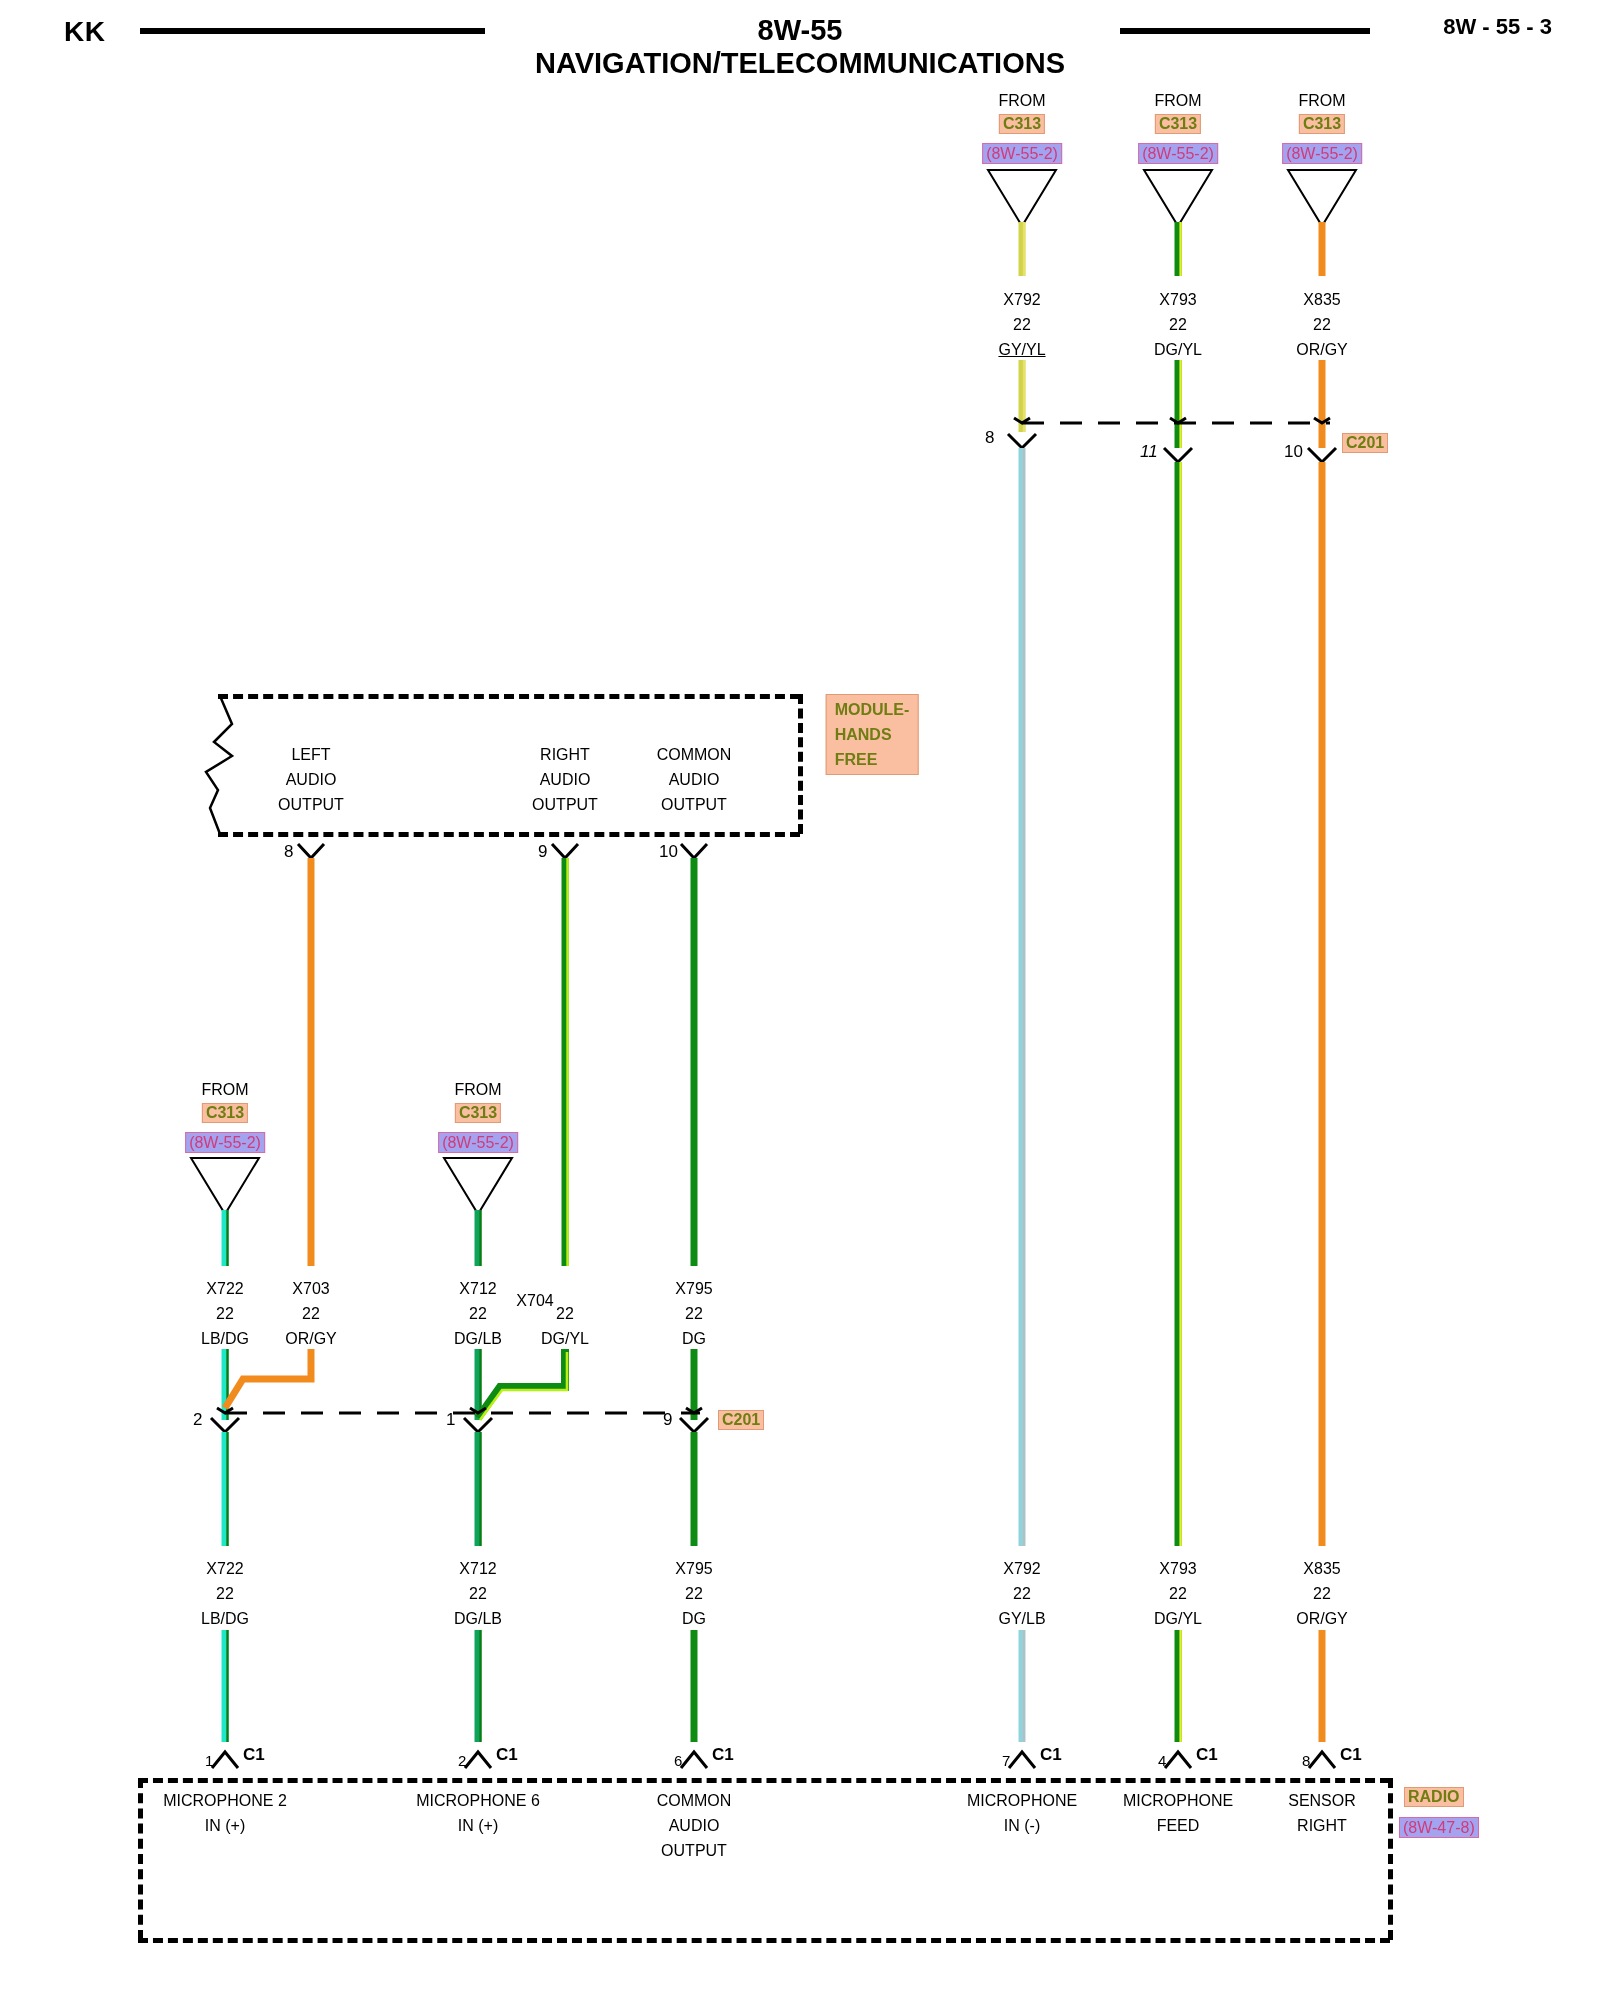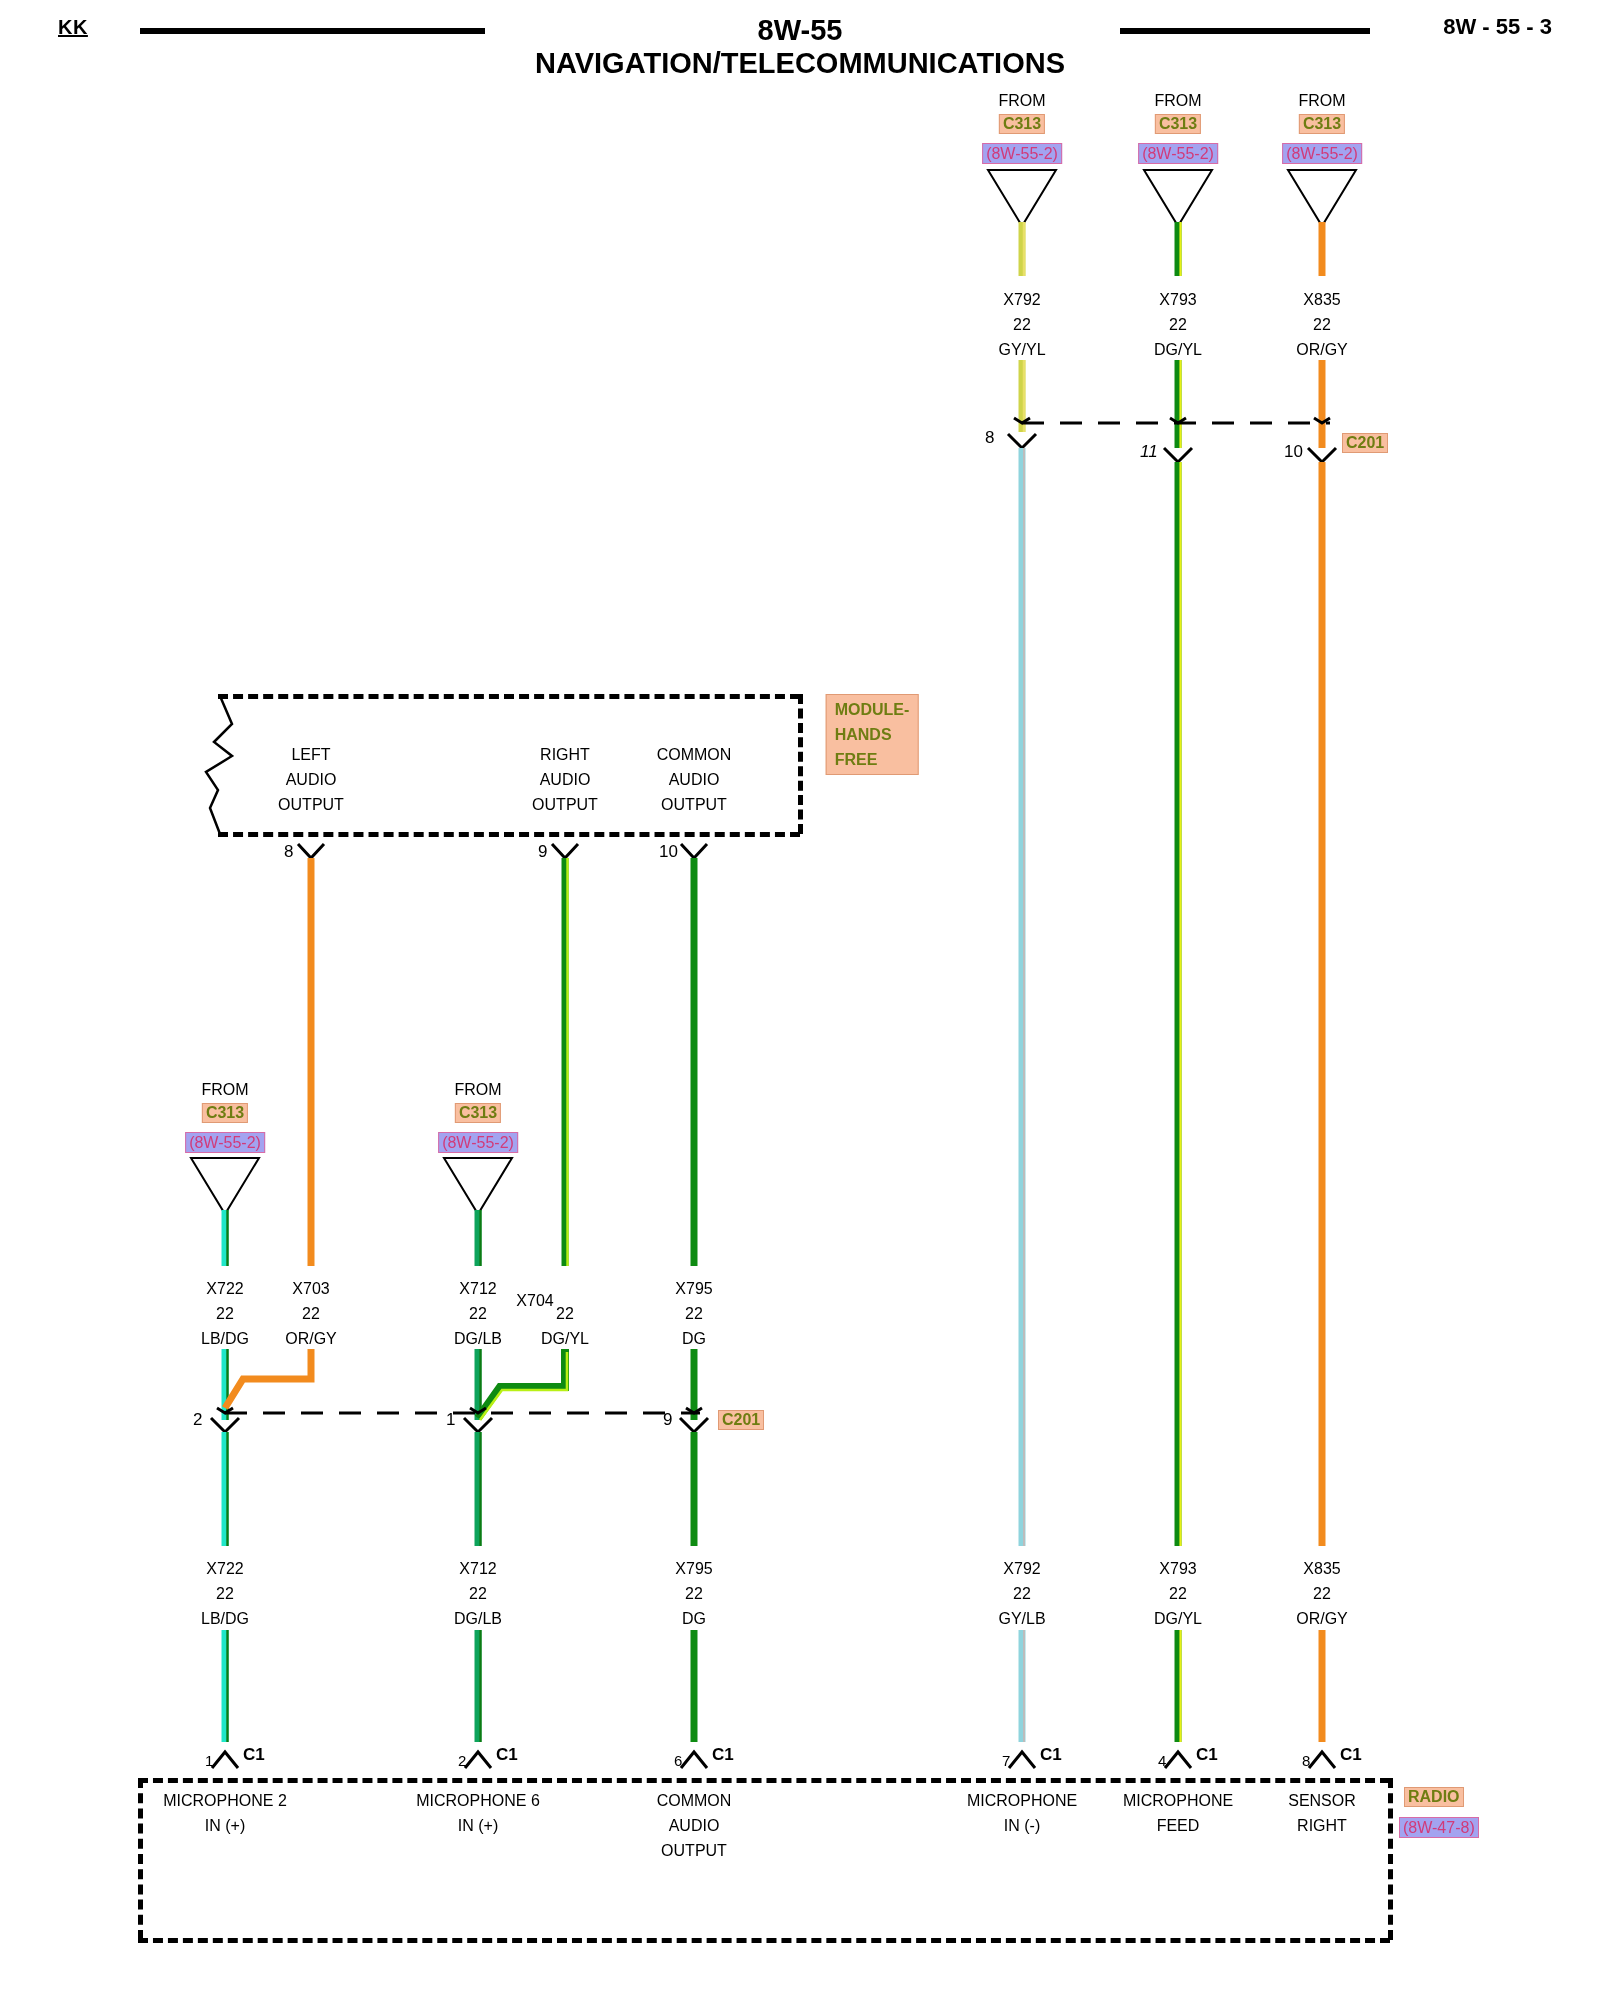--- a/index.html
+++ b/index.html
@@ -1,21 +1,21 @@
 <!DOCTYPE html>
 <html><head>
 <meta charset="utf-8">
 <style>
   html,body{margin:0;padding:0;background:#ffffff;}
   body{width:1600px;height:2000px;position:relative;font-family:"Liberation Sans",sans-serif;color:#000;}
   #sheet{position:absolute;left:0;top:0;width:1600px;height:2000px;overflow:hidden;}
 
   
   .hdr{position:absolute;top:8px;left:0;width:1600px;height:40px;}
-  .hdr-kk{position:absolute;left:58px;top:8px;font-size:20px;font-weight:bold;letter-spacing:.5px;text-decoration:underline;}
+  .hdr-kk{position:absolute;left:64px;top:8px;font-size:28px;font-weight:bold;letter-spacing:.5px;}
   .hdr-rule-l{position:absolute;left:140px;top:20px;width:345px;height:6px;background:#000;}
   .hdr-rule-r{position:absolute;left:1120px;top:20px;width:250px;height:6px;background:#000;}
   .hdr-title{position:absolute;left:530px;top:6px;width:540px;text-align:center;font-size:29px;font-weight:bold;}
   .hdr-page{position:absolute;right:48px;top:6px;font-size:22px;font-weight:bold;}
 
   
   .t{position:absolute;font-size:16px;line-height:25px;white-space:nowrap;}
   .t.ctr{transform:translateX(-50%);text-align:center;}
   .pin{position:absolute;font-size:17px;white-space:nowrap;}
   .bold{font-weight:bold;}
@@ -49,21 +49,21 @@
     <div class="hdr-rule-r"></div>
     <div class="hdr-page">8W - 55 - 3</div>
   </div>
 
   <div class="t ctr" style="left:1022px;top:88px;">FROM</div>
   <div class="tag-conn" style="left:1022px;top:114px;">C313</div>
   <div class="tag-ref" style="left:1022px;top:143px;">(8W-55-2)</div>
   <div class="t ctr" style="left:1022px;top:182px;font-size:16px;">C</div>
   <div class="t ctr" style="left:1022px;top:287px;">X792</div>
   <div class="t ctr" style="left:1022px;top:312px;">22</div>
-  <div class="t ctr" style="left:1022px;top:337px;">GY/YL</div>
+  <div class="t ctr" style="left:1022px;top:337px;text-decoration:underline;">GY/YL</div>
 
   <div class="t ctr" style="left:1178px;top:88px;">FROM</div>
   <div class="tag-conn" style="left:1178px;top:114px;">C313</div>
   <div class="tag-ref" style="left:1178px;top:143px;">(8W-55-2)</div>
   <div class="t ctr" style="left:1178px;top:182px;">D</div>
   <div class="t ctr" style="left:1178px;top:287px;">X793</div>
   <div class="t ctr" style="left:1178px;top:312px;">22</div>
   <div class="t ctr" style="left:1178px;top:337px;">DG/YL</div>
 
   <div class="t ctr" style="left:1322px;top:88px;">FROM</div>

